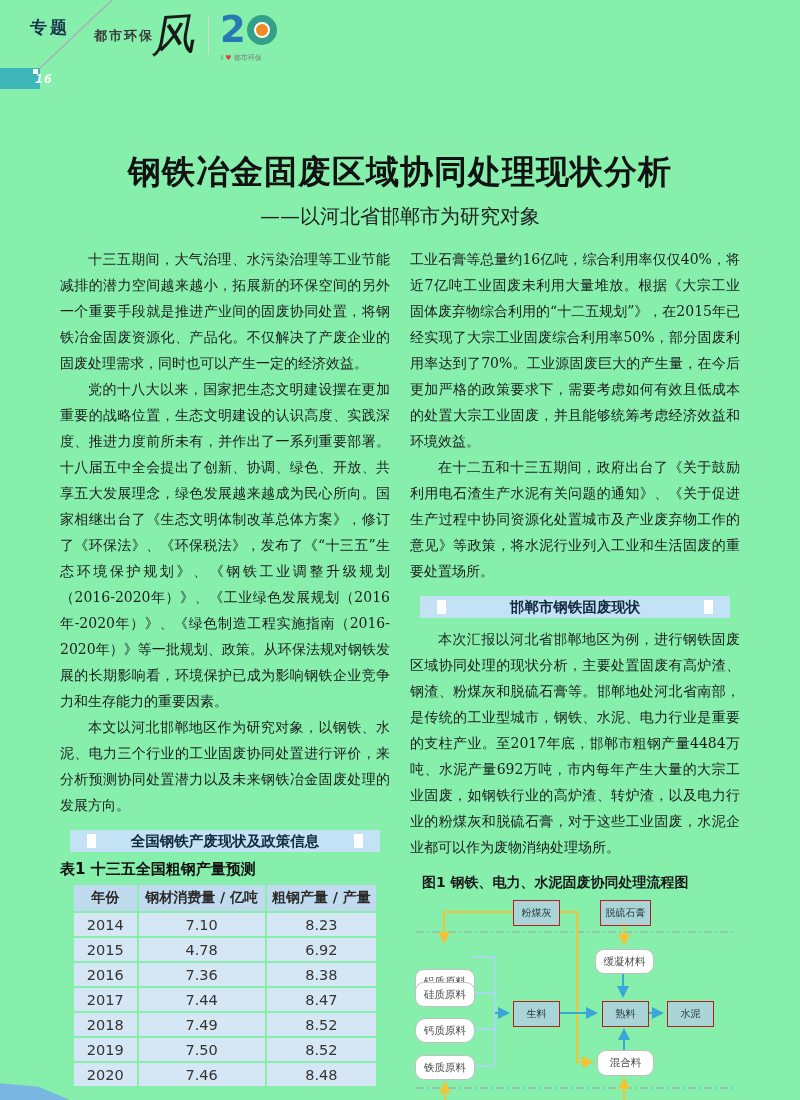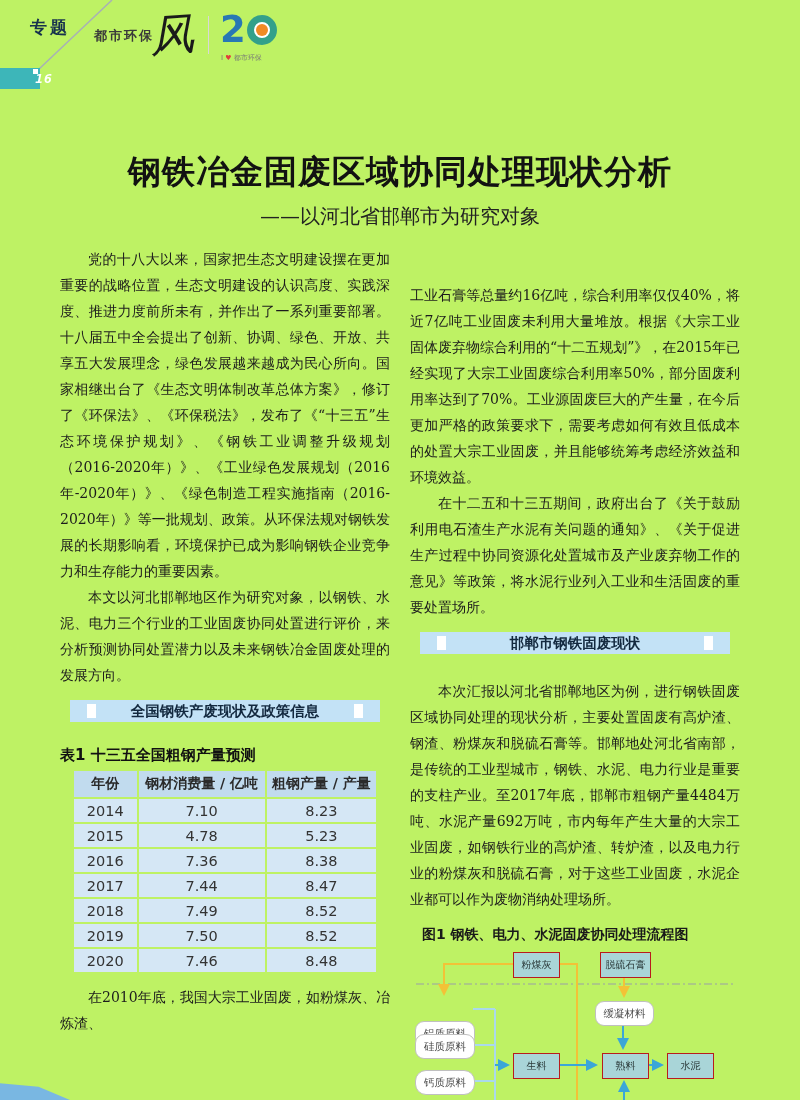--- a/index.html
+++ b/index.html
@@ -1,17 +1,17 @@
 <!DOCTYPE html>
 <html><head>
 <meta charset="utf-8">
 <title>钢铁冶金固废区域协同处理现状分析</title>
 <style>
   html,body{margin:0;padding:0;background:#e8e8e8;}
-  .page{position:relative;width:800px;height:1100px;background:#bef264;margin:0 auto;
+  .page{position:relative;width:800px;height:1100px;background:#86efac;margin:0 auto;
         overflow:hidden;font-family:"DejaVu Serif","Liberation Serif",serif;color:#1c1c1c;}
 
   
   .topic-label{position:absolute;left:30px;top:16px;font-family:"DejaVu Sans","Liberation Sans",sans-serif;
         font-weight:bold;font-size:17px;letter-spacing:3px;color:#17324d;}
   .hdr-svg{position:absolute;left:0;top:0;}
   .page-badge{position:absolute;left:0;top:68px;width:40px;height:21px;background:#3db6b9;
         display:flex;align-items:center;justify-content:center;}
   .page-badge .num{font-family:"DejaVu Sans Mono","Liberation Mono",monospace;font-style:italic;
         font-weight:bold;font-size:13px;color:#ffffff;letter-spacing:1px;margin-left:48px;}
@@ -37,24 +37,24 @@
         font-family:"DejaVu Sans","Liberation Sans",sans-serif;font-weight:bold;
         font-size:33px;letter-spacing:1px;color:#121212;}
   .sub-title{position:absolute;left:0;right:0;top:203px;text-align:center;
         font-family:"DejaVu Sans","Liberation Sans",sans-serif;font-size:20px;color:#222;}
 
   
   .col{position:absolute;top:246px;width:330px;}
   .col-left{left:60px;}
   .col-right{left:410px;}
   .body-p{margin:0;font-size:14px;line-height:26px;text-align:justify;text-indent:2em;}
-  .no-indent{text-indent:0;margin-top:36px;}
-
-  
-  .section-banner{position:relative;width:310px;height:22px;margin:12px auto 24px auto;
+  .no-indent{text-indent:0;}
+
+  
+  .section-banner{position:relative;width:310px;height:22px;margin:12px auto 8px auto;
         background:#c3e2f6;display:flex;align-items:center;justify-content:center;}
   .banner-text{position:relative;z-index:2;font-family:"DejaVu Sans","Liberation Sans",sans-serif;
         font-weight:bold;font-size:14.5px;color:#13293f;}
   .notch{position:absolute;top:4px;width:9px;height:14px;background:#ffffff;z-index:1;}
   .notch-l{left:17px;} .notch-r{right:17px;}
 
   
   .table-caption{margin:6px 0 4px 0;text-align:left;font-family:"DejaVu Sans","Liberation Sans",sans-serif;
         font-weight:bold;font-size:15px;color:#111;}
   table.steel{border-collapse:separate;border-spacing:2px;margin:0 auto;width:306px;
@@ -101,20 +101,21 @@
     <span class="zero">
         <span class="dot"></span>
       </span>
   </div>
   <div class="logo20-tagline"><span>I</span> <span class="heart">♥</span> <span>都市环保</span></div>
 
   <div class="main-title">钢铁冶金固废区域协同处理现状分析</div>
   <div class="sub-title">——以河北省邯郸市为研究对象</div>
 
   <div class="col col-left">
+    <p class="body-p">十三五期间，大气治理、水污染治理等工业节能减排的潜力空间越来越小，拓展新的环保空间的另外一个重要手段就是推进产业间的固废协同处置，将钢铁冶金固废资源化、产品化。不仅解决了产废企业的固废处理需求，同时也可以产生一定的经济效益。</p>
     <p class="body-p">党的十八大以来，国家把生态文明建设摆在更加重要的战略位置，生态文明建设的认识高度、实践深度、推进力度前所未有，并作出了一系列重要部署。十八届五中全会提出了创新、协调、绿色、开放、共享五大发展理念，绿色发展越来越成为民心所向。国家相继出台了《生态文明体制改革总体方案》，修订了《环保法》、《环保税法》，发布了《“十三五”生态环境保护规划》、《钢铁工业调整升级规划（2016-2020年）》、《工业绿色发展规划（2016年-2020年）》、《绿色制造工程实施指南（2016-2020年）》等一批规划、政策。从环保法规对钢铁发展的长期影响看，环境保护已成为影响钢铁企业竞争力和生存能力的重要因素。</p>
     <p class="body-p">本文以河北邯郸地区作为研究对象，以钢铁、水泥、电力三个行业的工业固废协同处置进行评价，来分析预测协同处置潜力以及未来钢铁冶金固废处理的发展方向。</p>
 
     <div class="section-banner">
       <span class="notch notch-l"></span>
       <span class="banner-text">全国钢铁产废现状及政策信息</span>
       <span class="notch notch-r"></span>
     </div>
 
     <div class="table-caption">表1 十三五全国粗钢产量预测</div>
@@ -128,21 +129,21 @@
       </thead>
       <tbody>
         <tr>
             <td>2014</td>
             <td>7.10</td>
             <td>8.23</td>
           </tr>
         <tr>
             <td>2015</td>
             <td>4.78</td>
-            <td>5.23</td>
+            <td>6.92</td>
           </tr>
         <tr>
             <td>2016</td>
             <td>7.36</td>
             <td>8.38</td>
           </tr>
         <tr>
             <td>2017</td>
             <td>7.44</td>
             <td>8.47</td>

